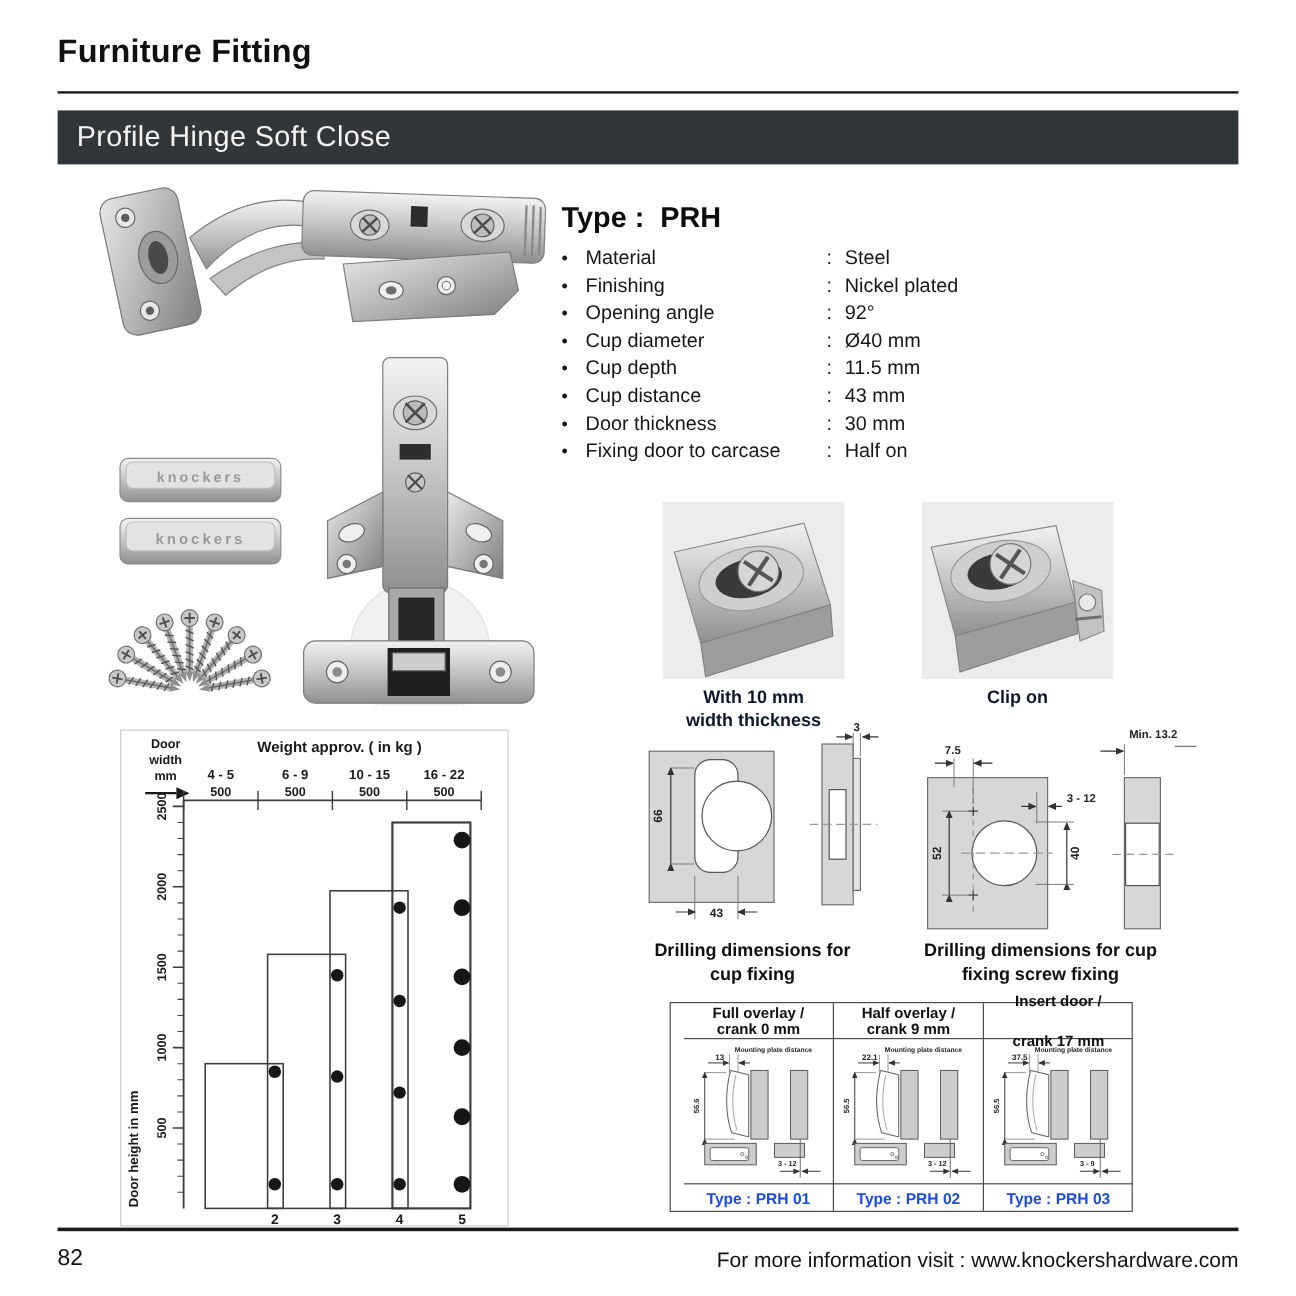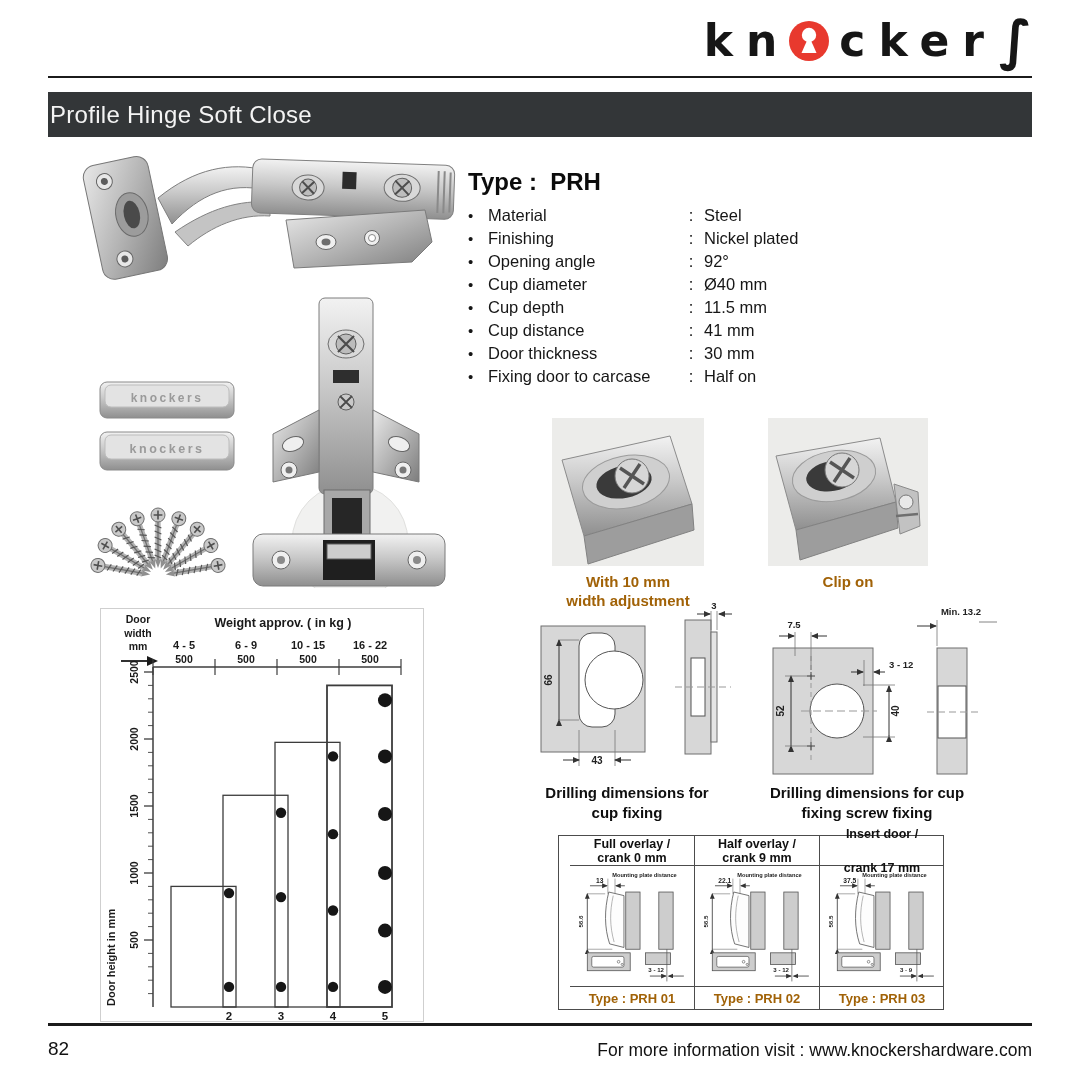--- a/index.html
+++ b/index.html
@@ -8,71 +8,62 @@
   .abs{position:absolute;}
 
   
   .hd-title{left:48px;top:28px;font-size:27px;font-weight:700;letter-spacing:.2px;color:#101010;}
   .brand{right:48px;top:12px;height:58px;display:flex;align-items:center;font-family:"DejaVu Sans","Liberation Sans",sans-serif;}
   .brand .lt{font-size:44px;font-weight:800;color:#161616;letter-spacing:13px;line-height:58px;}
   .brand .intg{font-size:54px;font-weight:800;color:#161616;margin-left:2px;line-height:50px;}
   .keyhole{width:42px;height:42px;margin:0 9px 0 -2px;}
   .hd-rule{left:48px;top:76px;width:984px;height:2px;background:#1b1b1b;}
   .banner{left:48px;top:92px;width:984px;height:45px;background:#333638;display:flex;align-items:center;}
-  .banner-title{color:#f4f4f4;font-size:24px;font-weight:400;padding-left:2px;letter-spacing:.3px;}
+  .banner-title{color:#f4f4f4;font-size:24px;font-weight:400;padding-left:16px;letter-spacing:.3px;}
 
   
   .type-heading{left:468px;top:168px;font-size:24px;font-weight:800;white-space:pre;color:#0c0c0c;}
   .spec-list{left:468px;top:206px;width:400px;}
   .spec-row{display:flex;align-items:baseline;height:23px;font-size:16.5px;color:#161616;}
   .spec-bullet{width:20px;font-size:15px;}
   .spec-label{width:190px;}
   .spec-colon{width:26px;text-align:center;}
   .spec-value{flex:1;}
 
   
-  .feat-caption{font-size:15px;font-weight:700;text-align:center;line-height:19px;color:#a16207;}
+  .feat-caption{font-size:15px;font-weight:700;text-align:center;line-height:19px;color:#0f172a;}
   .drill-caption{font-size:15px;font-weight:700;text-align:center;line-height:20px;color:#0f0f0f;}
 
   
   .chart-box{left:100px;top:608px;width:322px;height:412px;border:1px solid #cfcfcf;}
   .chart-box svg{display:block;}
 
   
   .types-table{left:558px;top:835px;width:373px;height:173px;border:1.6px solid #4c4c4c;
                display:grid;grid-template-columns:1fr 1fr 1fr;grid-template-rows:30px 1fr 23px;background:#fff;padding-left:11px;}
   .tt-h{border-right:1.3px solid #4c4c4c;border-bottom:1.3px solid #4c4c4c;display:flex;flex-direction:column;
         align-items:center;justify-content:center;font-size:12.5px;font-weight:700;line-height:14px;color:#101010;}
   .tt-b{border-right:1.3px solid #4c4c4c;display:flex;align-items:center;justify-content:center;}
   .tt-f{border-right:1.3px solid #4c4c4c;border-top:1.3px solid #4c4c4c;display:flex;align-items:center;
-        justify-content:center;font-size:13px;font-weight:600;color:#a16207;}
+        justify-content:center;font-size:13px;font-weight:600;color:#1d4ed8;}
   .no-r{border-right:none;gap:20px;}
 
   
   .ft-rule{left:48px;top:1023px;width:984px;height:3px;background:#1b1b1b;}
   .ft-page{left:48px;top:1038px;font-size:19px;color:#111;}
   .ft-info{right:48px;top:1040px;font-size:17.5px;color:#111;}
 
   svg text{font-family:"Liberation Sans",sans-serif;}
 </style>
 </head>
 <body>
 
 <div id="page">
 
-  <div class="abs brand">
-    <span class="lt">kn</span>
-    <svg class="keyhole" viewBox="0 0 42 42">
-      <circle cx="21" cy="21" r="20" fill="#e8392e"></circle>
-      <circle cx="21" cy="15" r="7.2" fill="#fff"></circle>
-      <polygon points="21,16 13.5,33 28.5,33" fill="#fff"></polygon>
-    </svg>
-    <span class="lt">cker</span>
-    <span class="intg">∫</span>
-  </div>
+  <div class="abs hd-title">Furniture Fitting</div>
   <div class="abs hd-rule"></div>
 
   <div class="abs banner">
     <span class="banner-title">Profile Hinge Soft Close</span>
   </div>
 
   <svg class="abs" style="left:80px;top:146px;" width="380" height="148" viewBox="0 0 380 148">
     <defs>
       <linearGradient id="met1" x1="0" y1="0" x2="0" y2="1">
         <stop offset="0" stop-color="#f2f2f2"></stop>
@@ -216,21 +207,21 @@
     <div class="spec-row">
         <span class="spec-bullet">•</span>
         <span class="spec-label">Cup depth</span>
         <span class="spec-colon">:</span>
         <span class="spec-value">11.5 mm</span>
       </div>
     <div class="spec-row">
         <span class="spec-bullet">•</span>
         <span class="spec-label">Cup distance</span>
         <span class="spec-colon">:</span>
-        <span class="spec-value">41 mm</span>
+        <span class="spec-value">43 mm</span>
       </div>
     <div class="spec-row">
         <span class="spec-bullet">•</span>
         <span class="spec-label">Door thickness</span>
         <span class="spec-colon">:</span>
         <span class="spec-value">30 mm</span>
       </div>
     <div class="spec-row">
         <span class="spec-bullet">•</span>
         <span class="spec-label">Fixing door to carcase</span>
@@ -243,21 +234,21 @@
     <rect x="0" y="0" width="152" height="148" fill="#ececea"></rect>
     <path d="M10,42 L118,18 L140,86 L32,118 Z" fill="url(#met1)" stroke="#8b8b8b" stroke-linejoin="round"></path>
     <path d="M32,118 L140,86 L142,112 L36,146 Z" fill="#9d9d9d" stroke="#828282"></path>
     <ellipse cx="74" cy="64" rx="44" ry="26" transform="rotate(-11 74 64)" fill="#cfcfcf" stroke="#9b9b9b"></ellipse>
     <ellipse cx="72" cy="64" rx="28" ry="16" transform="rotate(-11 72 64)" fill="#3a3a3a"></ellipse>
     <circle cx="80" cy="58" r="17" fill="#d6d6d6" stroke="#787878"></circle>
     <path d="M68,50 L92,66 M88,46 L72,70" stroke="#555" stroke-width="3.4"></path>
   </svg>
   <div class="abs feat-caption" style="left:540px;top:572px;width:176px;">
     <div>With 10 mm</div>
-    <div>width adjustment</div>
+    <div>width thickness</div>
   </div>
 
   <svg class="abs" style="left:768px;top:418px;" width="160" height="148" viewBox="0 0 160 148">
     <rect x="0" y="0" width="160" height="148" fill="#ececea"></rect>
     <path d="M8,38 L112,20 L128,84 L28,112 Z" fill="url(#met1)" stroke="#8b8b8b" stroke-linejoin="round"></path>
     <path d="M28,112 L128,84 L130,110 L32,142 Z" fill="#9d9d9d" stroke="#828282"></path>
     <ellipse cx="66" cy="58" rx="42" ry="25" transform="rotate(-10 66 58)" fill="#cfcfcf" stroke="#9b9b9b"></ellipse>
     <ellipse cx="64" cy="58" rx="26" ry="15" transform="rotate(-10 64 58)" fill="#3a3a3a"></ellipse>
     <circle cx="74" cy="52" r="17" fill="#d6d6d6" stroke="#787878"></circle>
     <path d="M62,44 L86,60 M82,40 L66,64" stroke="#555" stroke-width="3.4"></path>

